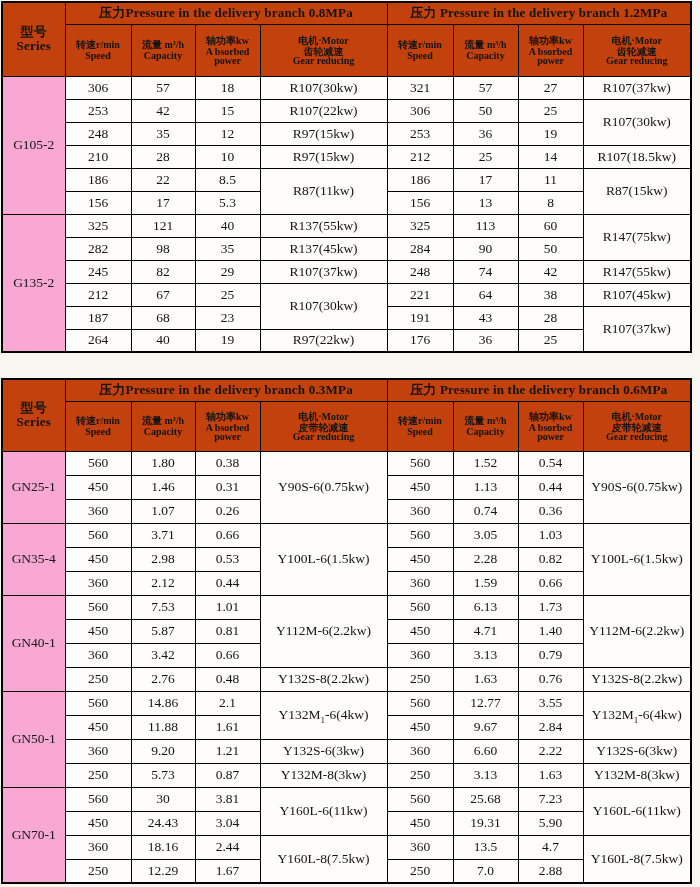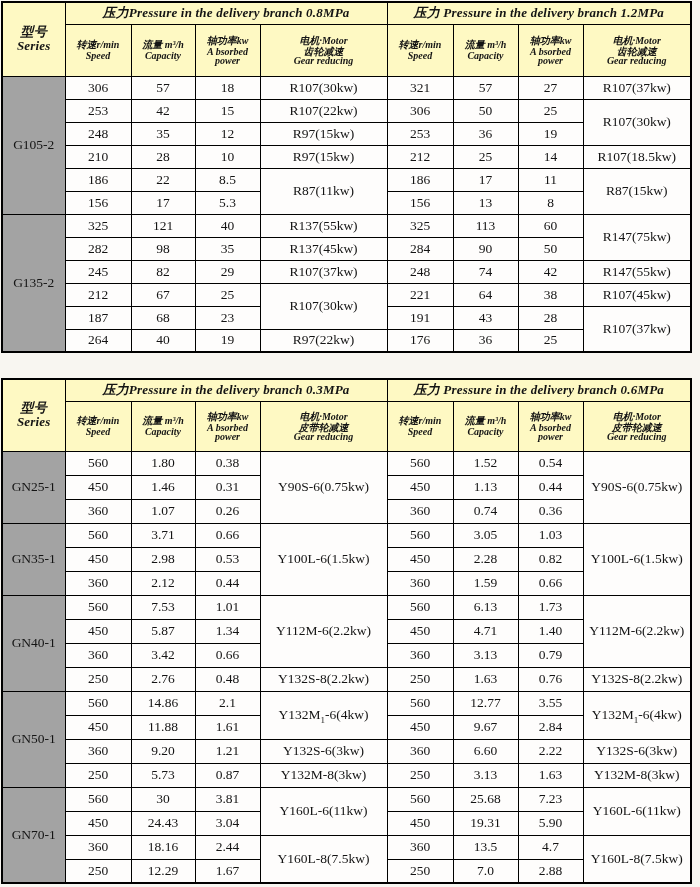--- a/index.html
+++ b/index.html
@@ -18,29 +18,29 @@
   }
   #t2 { margin-top: 25px; }
   th, td {
     border: 1px solid #000;
     text-align: center;
     vertical-align: middle;
     padding: 0 1px;
     color: #141414;
     overflow: hidden;
   }
-  th.hdr { background: #fef9c3; font-weight: bold; font-style: italic; }
+  th.hdr { background: #c2410c; font-weight: bold; }
   .title-row th { height: 22px; font-size: 13px; letter-spacing: 0.2px; }
   .cols-row th { font-size: 10px; }
   #t1 .cols-row th { height: 52px; }
   #t2 .cols-row th { height: 50px; }
   #t1 tbody tr { height: 23px; }
   #t2 tbody tr { height: 24px; }
   tbody td { background: #fefdfc; font-size: 13.5px; }
-  td.series-cell { background: #a3a3a3; font-size: 13.5px; }
+  td.series-cell { background: #f9a8d4; font-size: 13.5px; }
   .blk { display: block; line-height: 1.12; }
   .blk.tight { line-height: 0.9; margin-top: -1px; }
   sub { font-size: 9px; line-height: 0; }
 </style>
 </head>
 <body>
 
 <div class="page">
 
   <table class="spec" id="t1">
@@ -305,21 +305,21 @@
         </tr>
         <tr>
           <td class="num-cell">360</td>
           <td class="num-cell">1.07</td>
           <td class="num-cell">0.26</td>
           <td class="num-cell">360</td>
           <td class="num-cell">0.74</td>
           <td class="num-cell">0.36</td>
         </tr>
         <tr>
-          <td class="series-cell" rowspan="3">GN35-1</td>
+          <td class="series-cell" rowspan="3">GN35-4</td>
           <td class="num-cell">560</td>
           <td class="num-cell">3.71</td>
           <td class="num-cell">0.66</td>
           <td rowspan="3" class="motor-cell">Y100L-6(1.5kw)</td>
           <td class="num-cell">560</td>
           <td class="num-cell">3.05</td>
           <td class="num-cell">1.03</td>
           <td rowspan="3" class="motor-cell">Y100L-6(1.5kw)</td>
         </tr>
         <tr>
@@ -345,21 +345,21 @@
           <td class="num-cell">1.01</td>
           <td rowspan="3" class="motor-cell">Y112M-6(2.2kw)</td>
           <td class="num-cell">560</td>
           <td class="num-cell">6.13</td>
           <td class="num-cell">1.73</td>
           <td rowspan="3" class="motor-cell">Y112M-6(2.2kw)</td>
         </tr>
         <tr>
           <td class="num-cell">450</td>
           <td class="num-cell">5.87</td>
-          <td class="num-cell">1.34</td>
+          <td class="num-cell">0.81</td>
           <td class="num-cell">450</td>
           <td class="num-cell">4.71</td>
           <td class="num-cell">1.40</td>
         </tr>
         <tr>
           <td class="num-cell">360</td>
           <td class="num-cell">3.42</td>
           <td class="num-cell">0.66</td>
           <td class="num-cell">360</td>
           <td class="num-cell">3.13</td>

